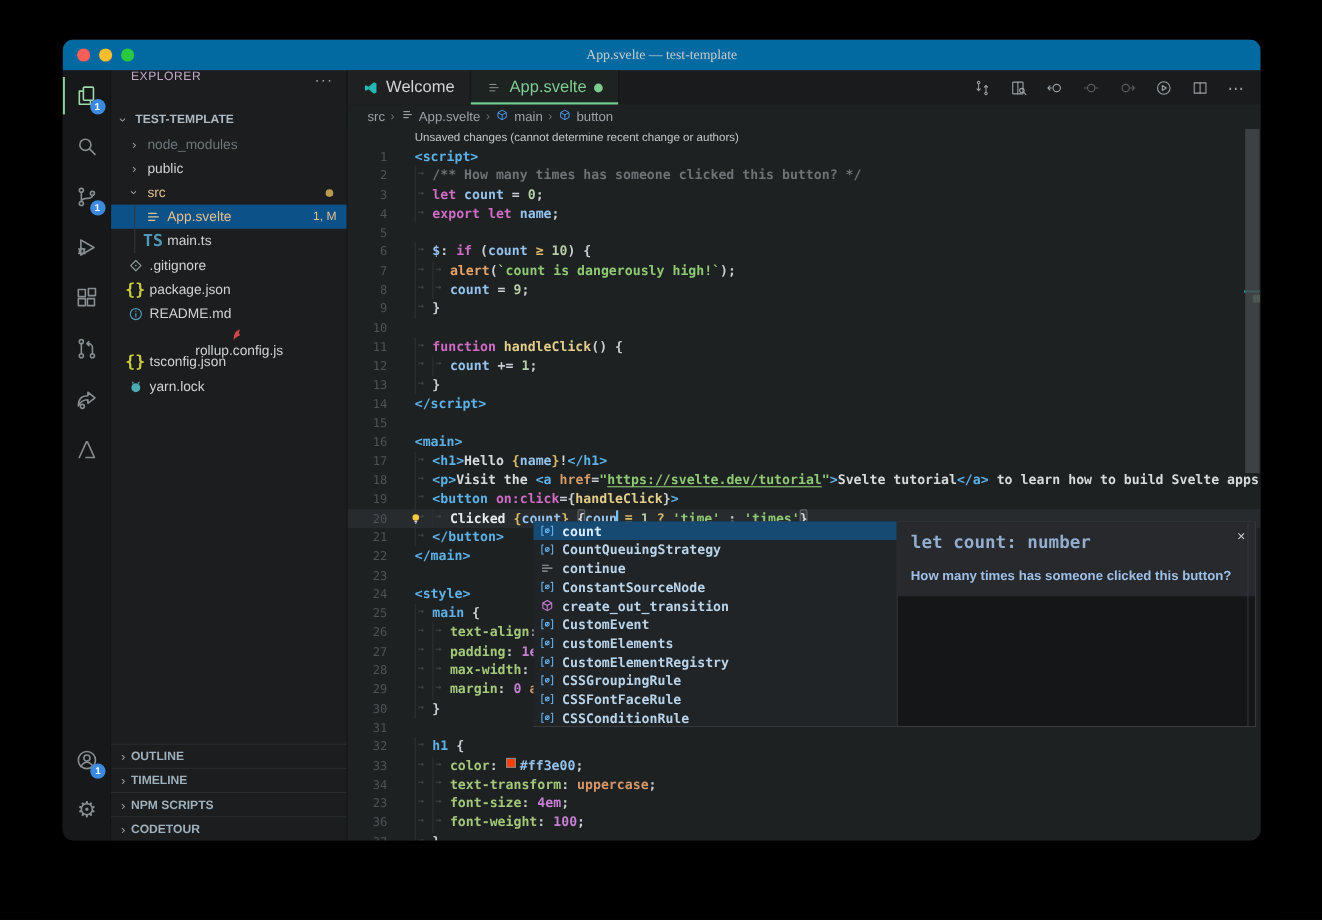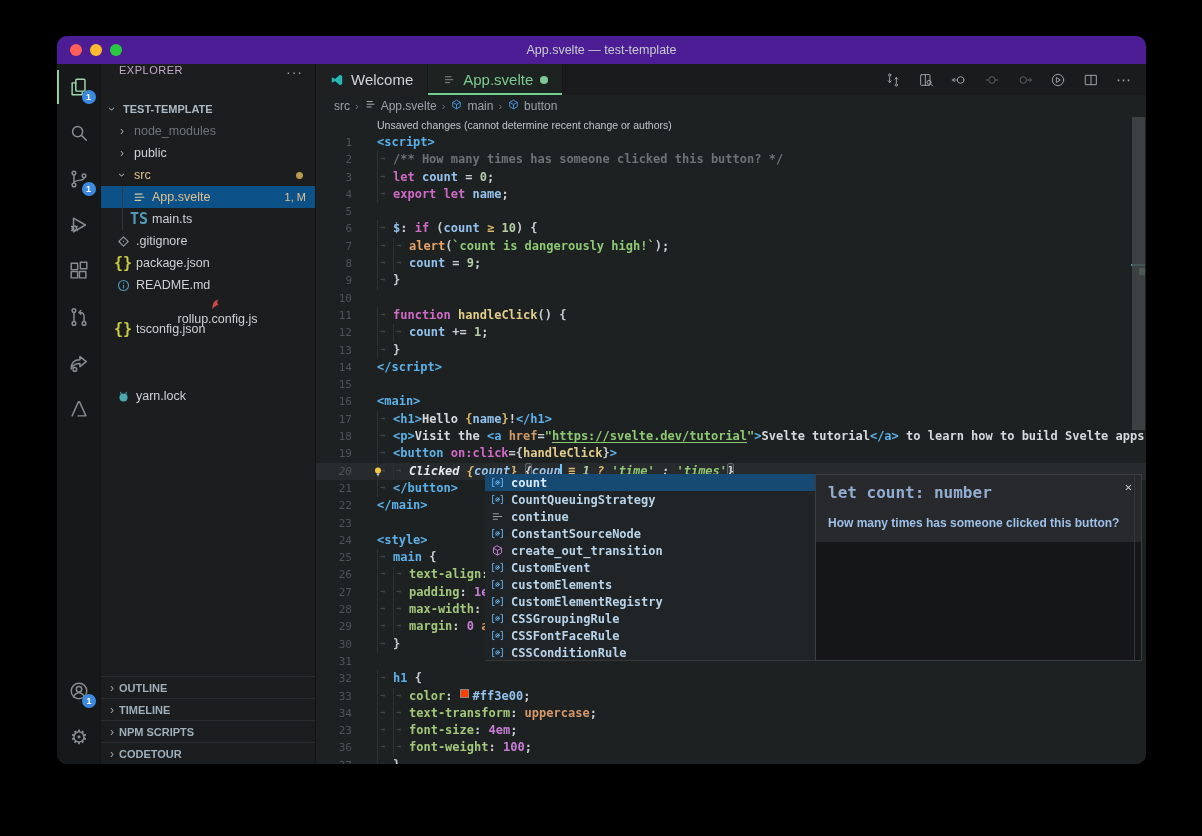--- a/index.html
+++ b/index.html
@@ -3,22 +3,22 @@
 <meta charset="utf-8">
 <style>
   * { margin:0; padding:0; box-sizing:border-box; }
   html,body { width:1202px; height:836px; background:#000; overflow:hidden;
     font-family:"Liberation Sans", sans-serif; }
   .stage { position:relative; width:1202px; height:836px; background:#000; }
   .win { position:absolute; left:57px; top:36px; width:1089px; height:728px;
     background:#1e2122; border-radius:10px; overflow:hidden;
     box-shadow:0 18px 50px rgba(0,0,0,.7); }
   
-  .titlebar { height:28px; background:#4c1d95; position:relative;
-    display:flex; align-items:center; justify-content:center; }
+  .titlebar { height:28px; background:#0369a1; position:relative;
+    display:flex; align-items:center; justify-content:center;font-family:Liberation Serif, serif; }
   .traffic { position:absolute; left:13px; top:8px; display:flex; gap:8px; }
   .tl { width:12px; height:12px; border-radius:50%; }
   .tl.r{background:#ff5f57}.tl.y{background:#febc2e}.tl.g{background:#28c840}
   .title { font-size:12.5px; color:#c9ccce; }
   
   .body { display:flex; height:700px; }
   .activitybar { width:44px; background:#161819; display:flex; flex-direction:column;
     align-items:center; border-right:1px solid #121415; position:relative; }
   .ab-item { width:44px; height:46px; display:flex; align-items:center; justify-content:center;
     position:relative; color:#878d91; cursor:pointer; }
@@ -87,21 +87,21 @@
   .bc-item { display:flex; align-items:center; gap:4px; cursor:pointer; }
   .bc-sep { color:#6d7478; font-size:11px; }
   .bc-ico svg { width:13px; height:13px; fill:none; stroke-width:1.6; }
   
   .content { position:relative; flex:1; background:#1e2122; overflow:hidden;
     font-family:"DejaVu Sans Mono","Liberation Mono",monospace; font-weight:600;
     font-size:12px; }
   .codelens { margin:2px 0 0 61px; font-family:"Liberation Sans",sans-serif;
     font-size:10.5px; font-weight:normal; color:#c2c6c9; height:15px; }
   .line { display:flex; height:17.3px; line-height:17.3px; position:relative; }
-  .line.cur { background:#272b2e;font-style:italic; }
+  .line.cur { background:#272b2e; }
   .ln { width:36px; text-align:right; color:#4d5356; font-size:11px; flex:none;
     font-weight:normal; }
   .codetext { margin-left:25px; white-space:pre; display:flex; }
   .ind { display:inline-block; width:16px; border-left:1px solid #2d3134;
     color:#3d4347; font-size:9px; overflow:hidden; flex:none; }
   .ind::before { content:"→"; position:relative; left:2px; top:-1px; }
   .tok-tag{color:#5cb1e8}.tok-kw{color:#cf6bc5}.tok-var{color:#93c3ee}
   .tok-num{color:#b5cea8}.tok-str{color:#8ec973}.tok-fnc{color:#e8a468}
   .tok-fny{color:#e3cd8a}.tok-cmt{color:#6e7275}.tok-op{color:#c9ced2}
   .tok-gold{color:#d9b86a}.tok-attr{color:#cf6bc5}.tok-attro{color:#d19a66}
@@ -298,21 +298,21 @@
                 </svg>
               </span>
               <span class="name">rollup.config.js</span>
             </div>
             <div class="file-row" style="padding-left: 14px;">
               <span class="fi">
                 <span class="txtico" style="color:#cbcb41">{}</span>
               </span>
               <span class="name">tsconfig.json</span>
             </div>
-            <div class="file-row" style="padding-left: 14px; margin-top: 45px;">
+            <div class="file-row" style="padding-left: 14px;">
               <span class="fi">
                 <svg viewBox="0 0 24 24">
                   <circle cx="12" cy="13.5" r="6.5" fill="#4cabb2" stroke="none"></circle>
                   <path d="M7.5 8.5L6 4l3.5 2.5zM16.5 8.5L18 4l-3.5 2.5z" fill="#4cabb2" stroke="none"></path>
                 </svg>
               </span>
               <span class="name">yarn.lock</span>
             </div>
           </div>
         <div class="sb-panels" id="sbpanels">

